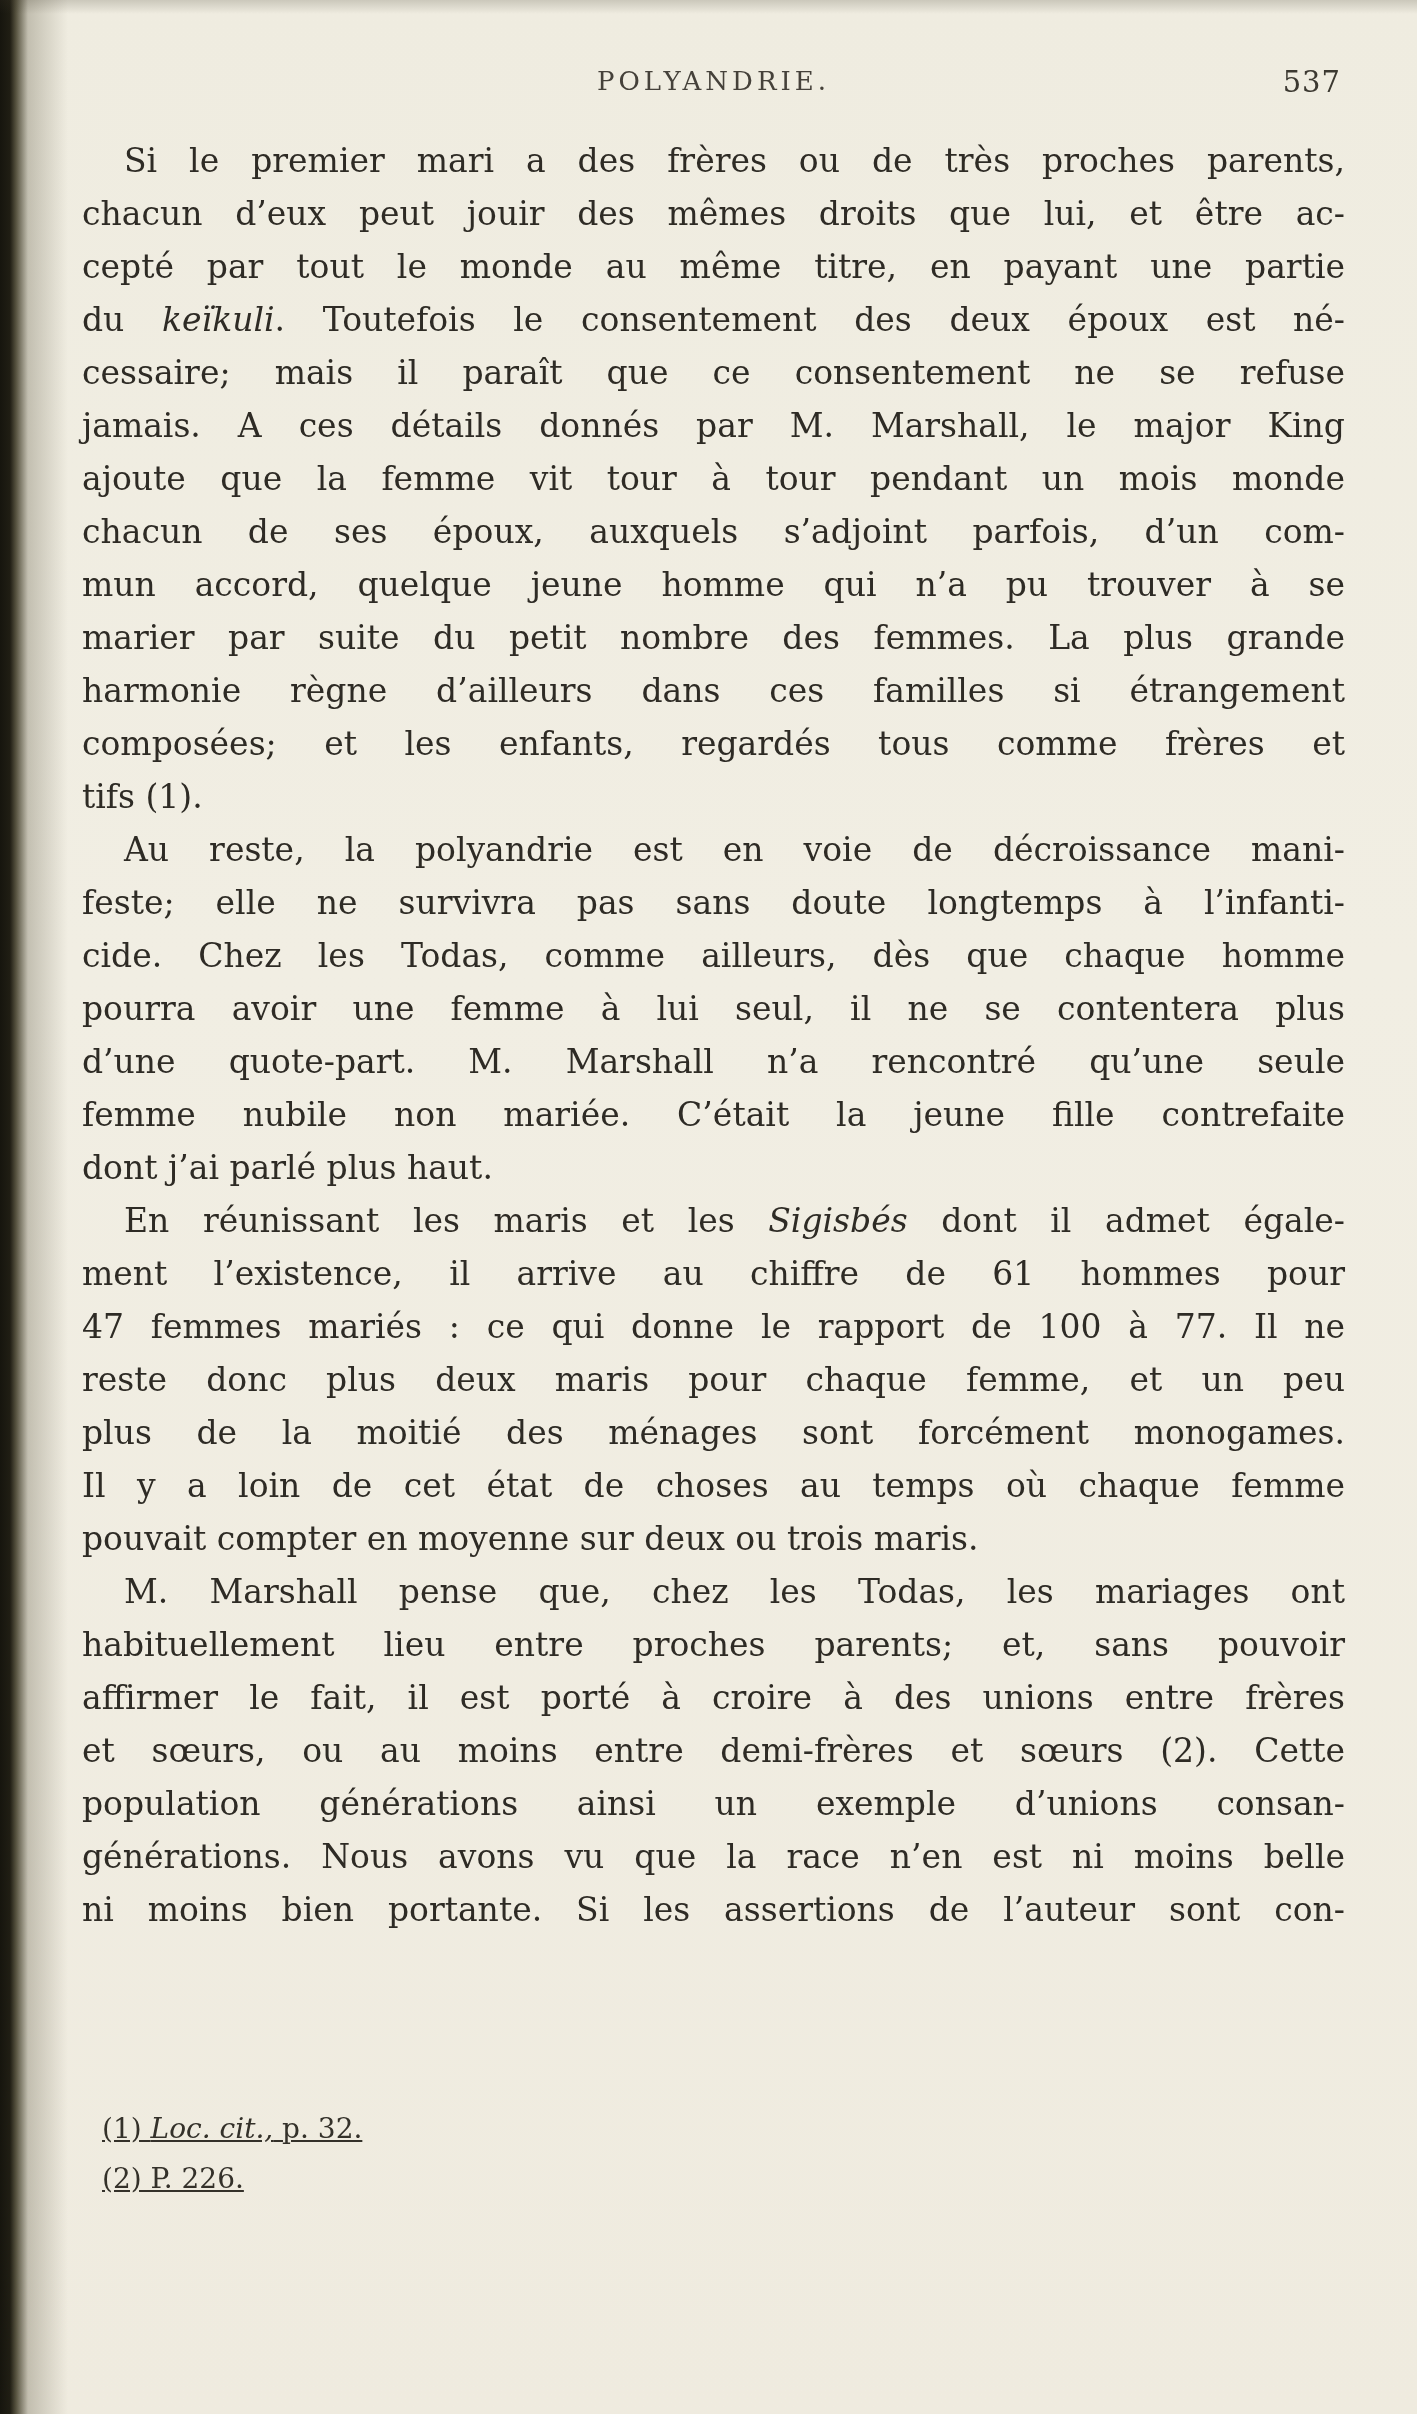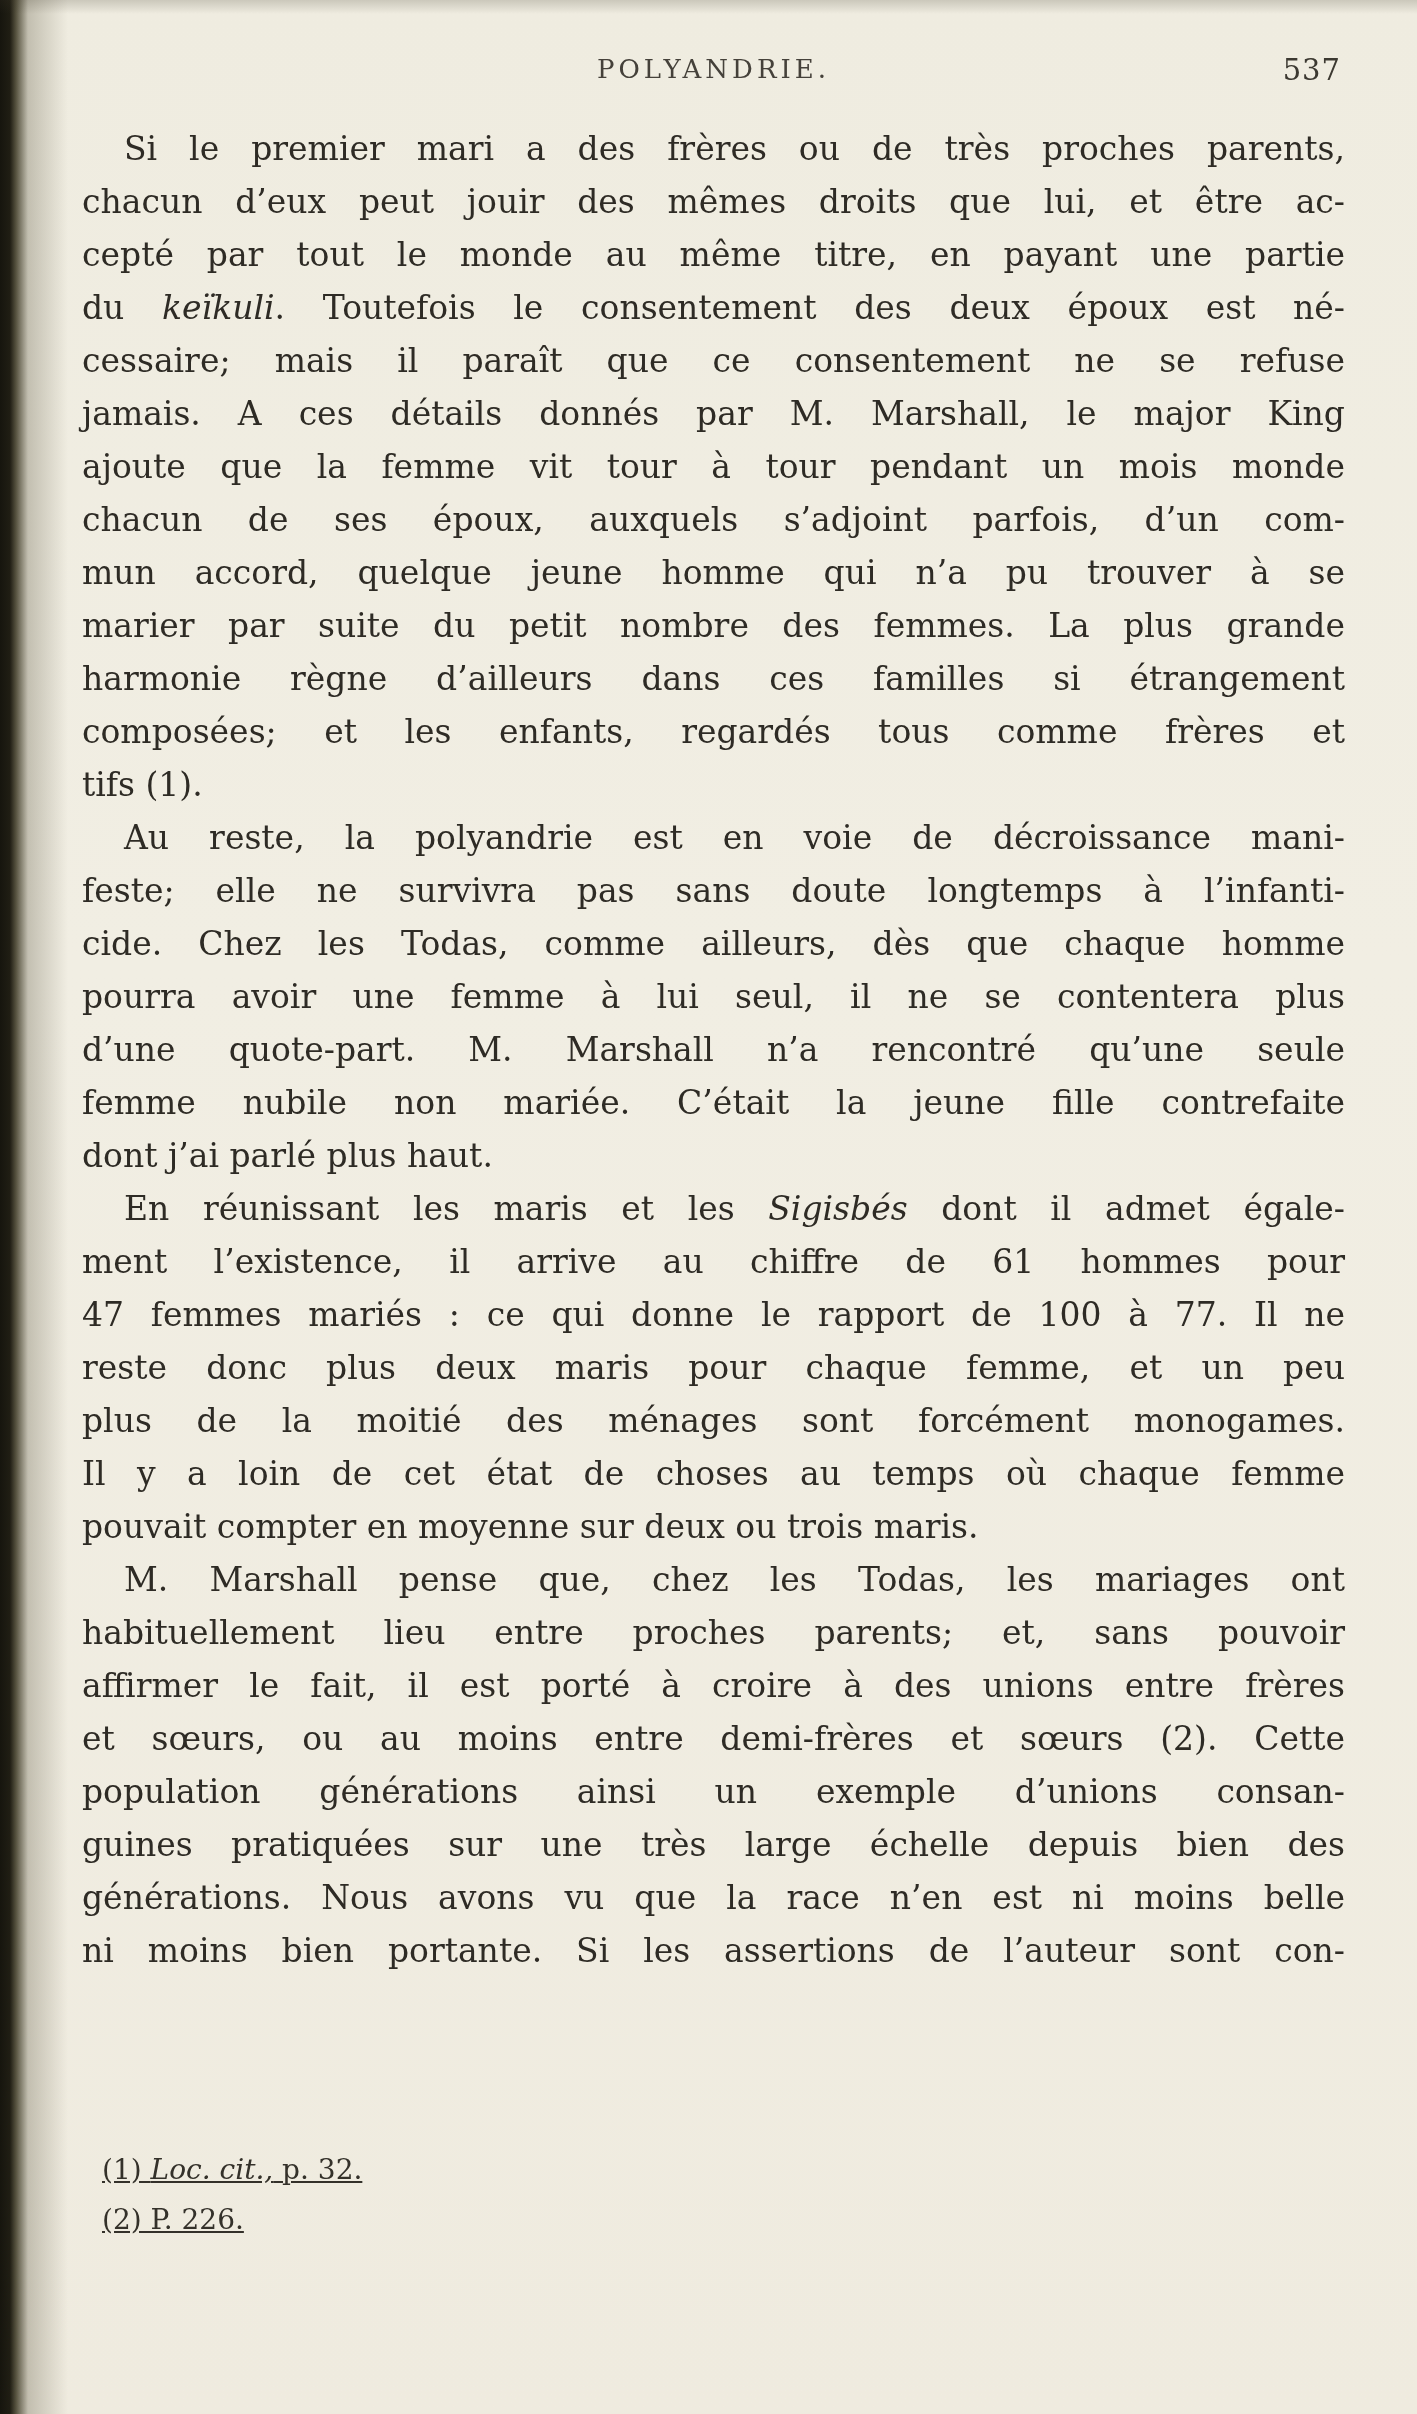--- a/index.html
+++ b/index.html
@@ -26,21 +26,21 @@
     position: absolute;
     left: 0; right: 0; top: 0;
     height: 14px;
     background: linear-gradient(180deg, rgba(60,55,40,0.20), rgba(60,55,40,0));
     pointer-events: none;
   }
   .content {
     position: absolute;
     left: 82px;
     right: 72px;
-    top: 4px;
+    top: 16px;
     padding-top: 50px;
   }
   header.pagehead {
     position: relative;
     height: 40px;
   }
   .running-title {
     text-align: center;
     font-size: 26px;
     letter-spacing: 4px;
@@ -126,21 +126,20 @@
           <div class="line"><span>plus de la moitié des ménages sont forcément monogames.</span></div>
           <div class="line"><span>Il y a loin de cet état de choses au temps où chaque femme</span></div>
           <div class="line last"><span>pouvait compter en moyenne sur deux ou trois maris.</span></div>
         </div>
         <div class="paragraph">
           <div class="line first"><span>M. Marshall pense que, chez les Todas, les mariages ont</span></div>
           <div class="line"><span>habituellement lieu entre proches parents; et, sans pouvoir</span></div>
           <div class="line"><span>affirmer le fait, il est porté à croire à des unions entre frères</span></div>
           <div class="line"><span>et sœurs, ou au moins entre demi-frères et sœurs (2). Cette</span></div>
           <div class="line"><span>population générations ainsi un exemple d’unions consan-</span></div>
-          <div class="line"><span>guines pratiquées sur une très large échelle depuis bien des</span></div>
           <div class="line"><span>générations. Nous avons vu que la race n’en est ni moins belle</span></div>
           <div class="line"><span>ni moins bien portante. Si les assertions de l’auteur sont con-</span></div>
         </div>
       </section>
 
     <section class="footnotes" id="footnotes">
         <div class="line last"><span>(1) </span><em>Loc. cit.,</em><span> p. 32.</span></div>
         <div class="line last"><span>(2) P. 226.</span></div>
       </section>
   </div>

